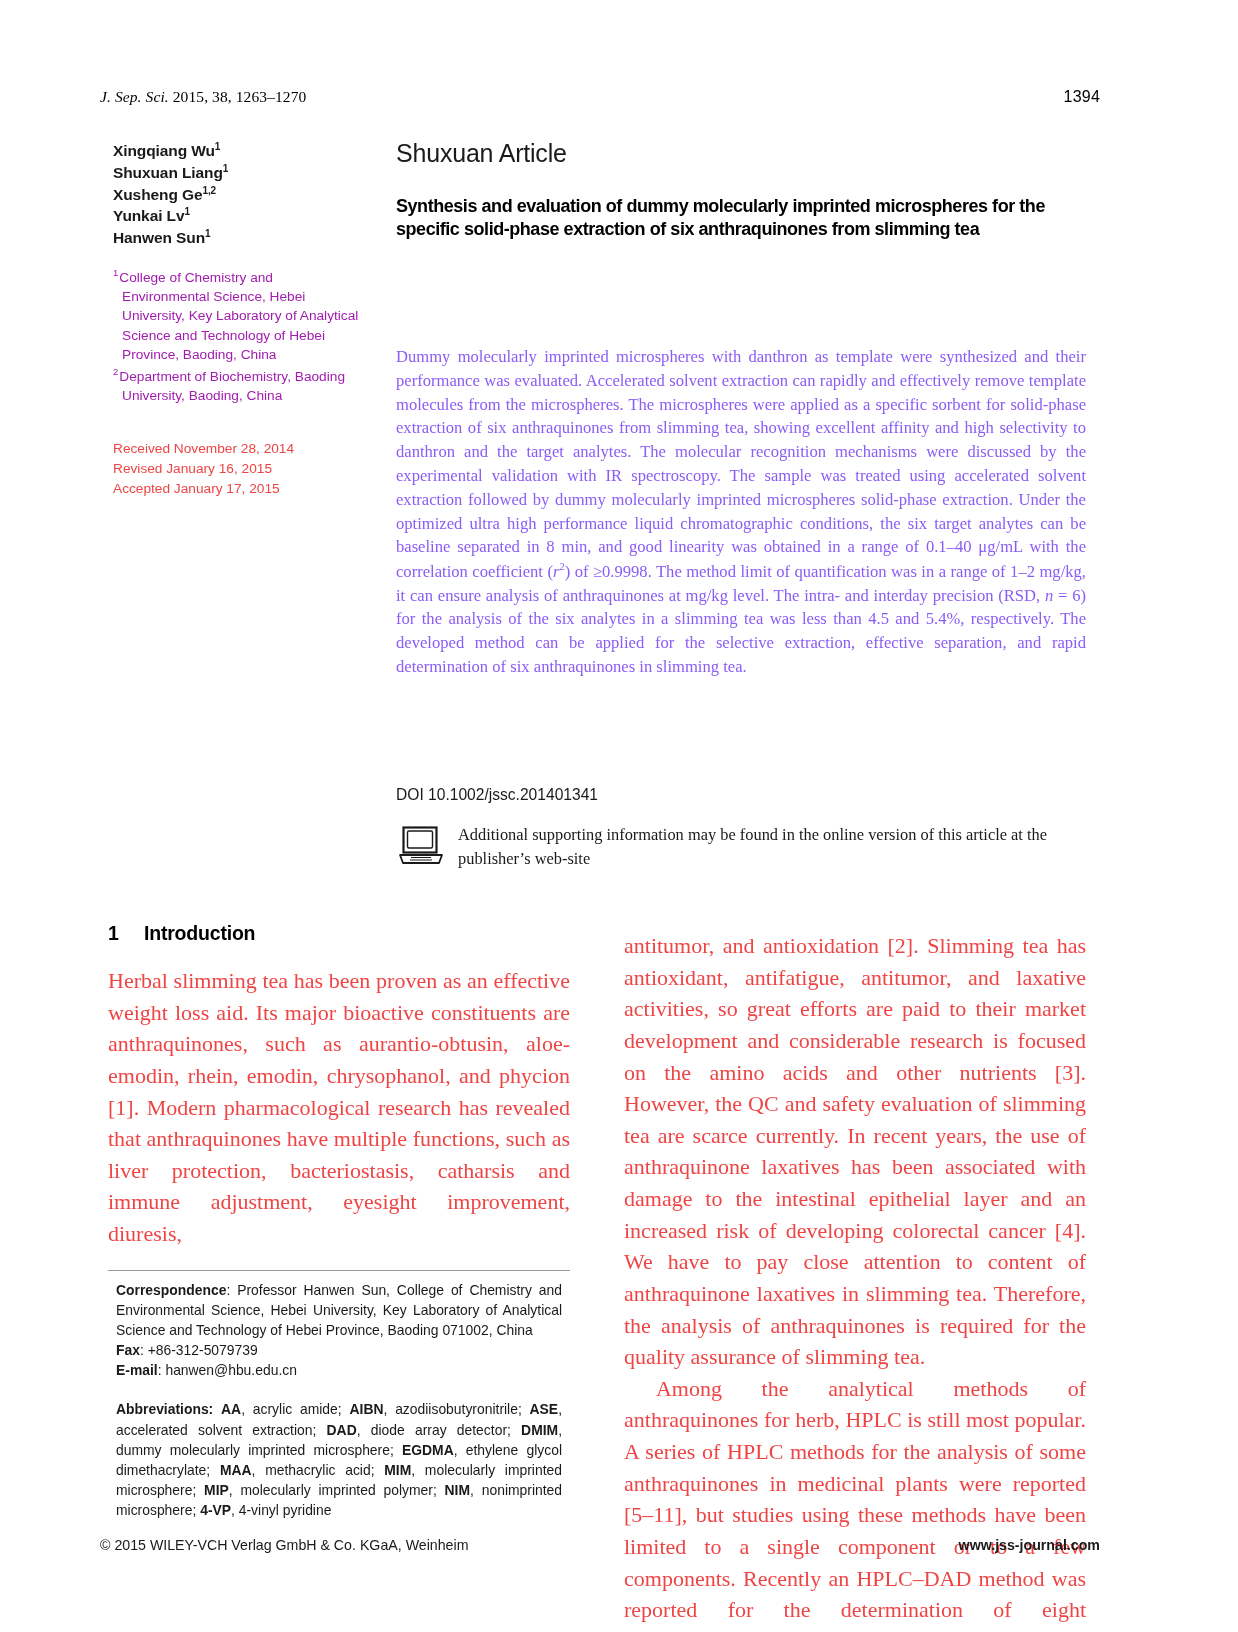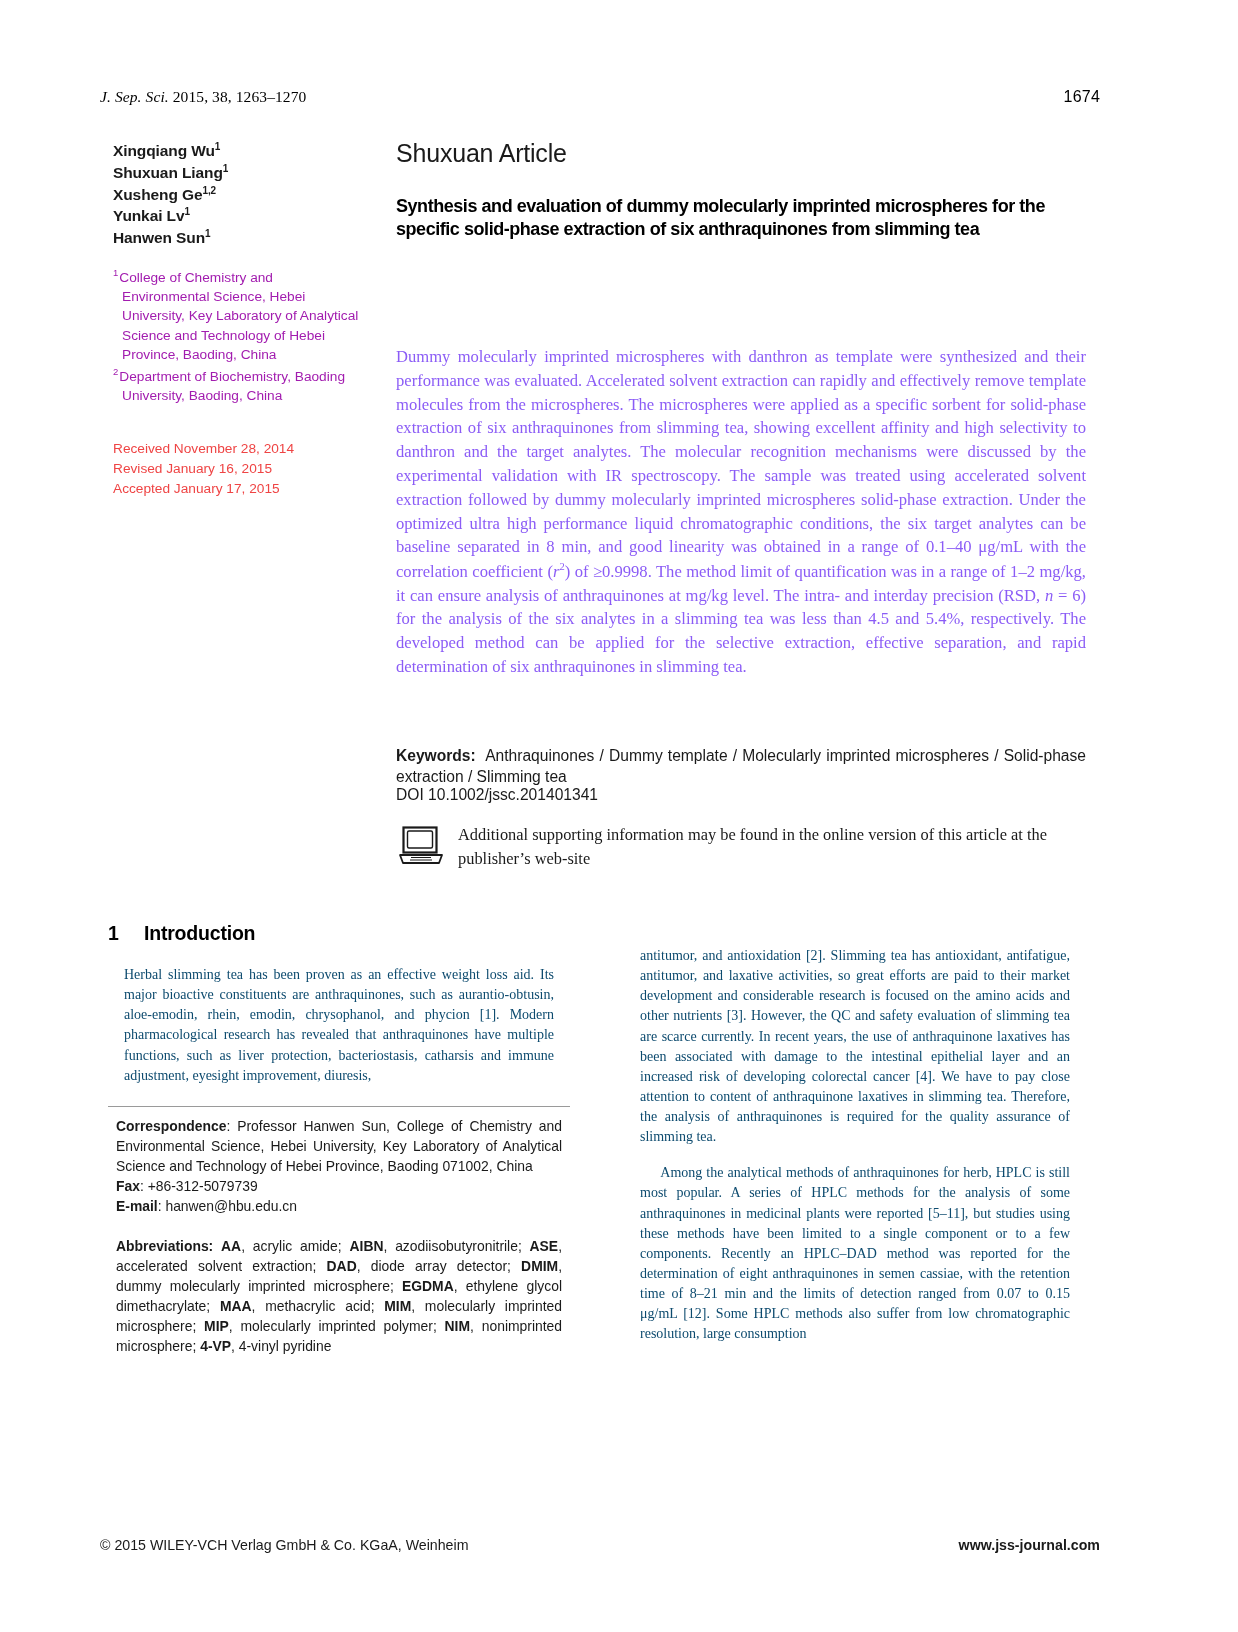--- a/index.html
+++ b/index.html
@@ -180,26 +180,26 @@
   h2.sec {
     margin: 0 0 20px 0;
     font-family: "Liberation Sans", sans-serif;
     font-weight: bold;
     font-size: 19.5px;
     letter-spacing: -0.2px;
     color: #000;
   }
   h2.sec .num { display: inline-block; width: 36px; }
   p.body {
-    margin: 16px;
-    font-family: "Liberation Serif", serif;
-    font-size: 14px;
+    margin: 0;
+    font-family: "Liberation Serif", serif;
+    font-size: 22px;
     line-height: 1.438;
     text-align: justify;
-    color: #0c4a6e;
+    color: #ef4444;
   }
   p.body + p.body { text-indent: 1.45em; }
 
   .footnote-rule {
     margin: 20px 0 9px 0;
     width: 462px;
     height: 1px;
     background: #9a9a9a;
   }
   .footnote {
@@ -228,21 +228,21 @@
   }
   .footer-right { font-weight: bold; }
 </style>
 </head>
 <body>
 
 <div class="page">
 
   <div class="runhead">
     <div class="runhead-left"><span>J. Sep. Sci.</span><span class="nonital"> 2015, 38, 1263–1270</span></div>
-    <div class="runhead-right">1674</div>
+    <div class="runhead-right">1394</div>
   </div>
 
   <div class="meta-col">
     <div class="authors">
       <div><span>Xingqiang Wu</span><sup>1</sup></div>
       <div><span>Shuxuan Liang</span><sup>1</sup></div>
       <div><span>Xusheng Ge</span><sup>1,2</sup></div>
       <div><span>Yunkai Lv</span><sup>1</sup></div>
       <div><span>Hanwen Sun</span><sup>1</sup></div>
     </div>
@@ -257,21 +257,20 @@
       <div>Revised January 16, 2015</div>
       <div>Accepted January 17, 2015</div>
     </div>
   </div>
 
   <div class="art-type">Shuxuan Article</div>
   <h1 class="title">Synthesis and evaluation of dummy molecularly imprinted microspheres for the specific solid-phase extraction of six anthraquinones from slimming tea</h1>
 
   <div class="abstract"><span>Dummy molecularly imprinted microspheres with danthron as template were synthesized and their performance was evaluated. Accelerated solvent extraction can rapidly and effectively remove template molecules from the microspheres. The microspheres were applied as a specific sorbent for solid-phase extraction of six anthraquinones from slimming tea, showing excellent affinity and high selectivity to danthron and the target analytes. The molecular recognition mechanisms were discussed by the experimental validation with IR spectroscopy. The sample was treated using accelerated solvent extraction followed by dummy molecularly imprinted microspheres solid-phase extraction. Under the optimized ultra high performance liquid chromatographic conditions, the six target analytes can be baseline separated in 8 min, and good linearity was obtained in a range of 0.1–40 μg/mL with the correlation coefficient (</span><i>r</i><sup>2</sup><span>) of ≥0.9998. The method limit of quantification was in a range of 1–2 mg/kg, it can ensure analysis of anthraquinones at mg/kg level. The intra- and interday precision (RSD, </span><i>n</i><span> = 6) for the analysis of the six analytes in a slimming tea was less than 4.5 and 5.4%, respectively. The developed method can be applied for the selective extraction, effective separation, and rapid determination of six anthraquinones in slimming tea.</span></div>
 
-  <div class="keywords"><b>Keywords:</b>&nbsp; <span>Anthraquinones / Dummy template / Molecularly imprinted microspheres / Solid-phase extraction / Slimming tea</span></div>
   <div class="doi">DOI 10.1002/jssc.201401341</div>
 
   <div class="suppinfo">
     <div class="laptop-icon">
       <svg width="46" height="42" viewBox="0 0 46 42" xmlns="http://www.w3.org/2000/svg">
         <rect x="5.5" y="2.5" width="33" height="25" fill="#ffffff" stroke="#1a1a1a" stroke-width="2.2"></rect>
         <rect x="9.5" y="6" width="25" height="17" fill="#ffffff" stroke="#1a1a1a" stroke-width="1.4" rx="1.5"></rect>
         <path d="M2 30 H44 L41 38 H5 Z" fill="#ffffff" stroke="#1a1a1a" stroke-width="1.8" stroke-linejoin="round"></path>
         <line x1="13" y1="32.5" x2="33" y2="32.5" stroke="#1a1a1a" stroke-width="1"></line>
         <line x1="12" y1="35" x2="34" y2="35" stroke="#1a1a1a" stroke-width="1"></line>

